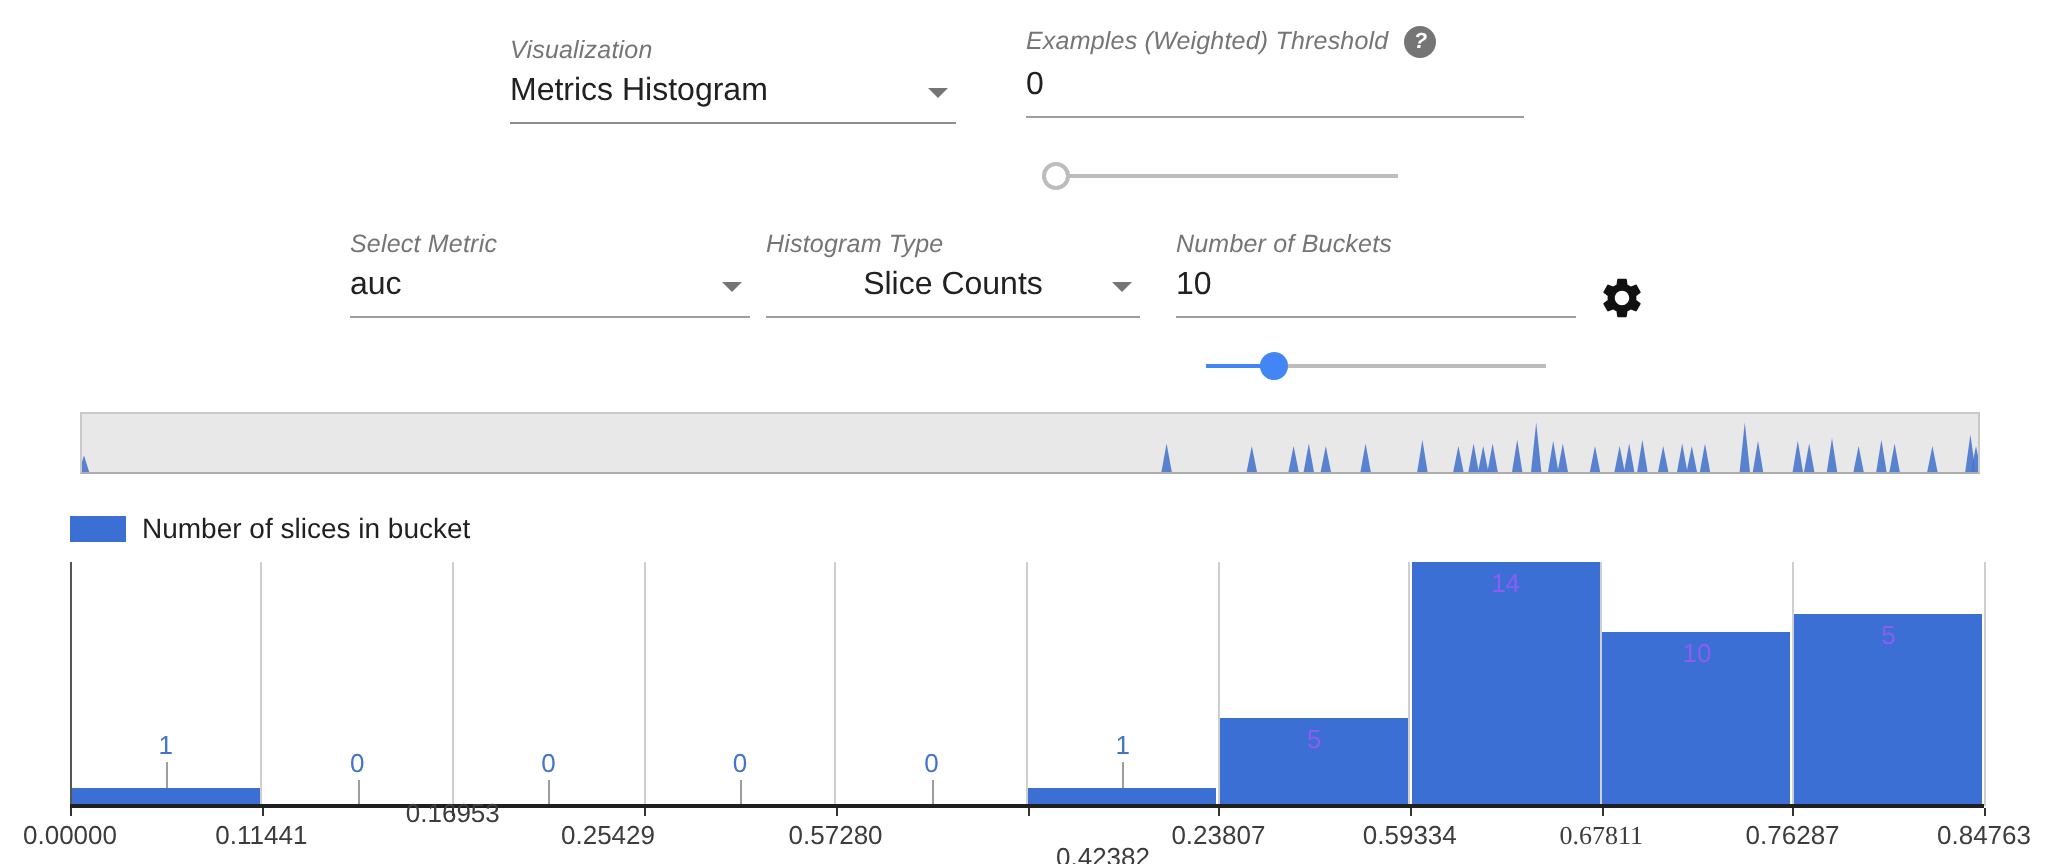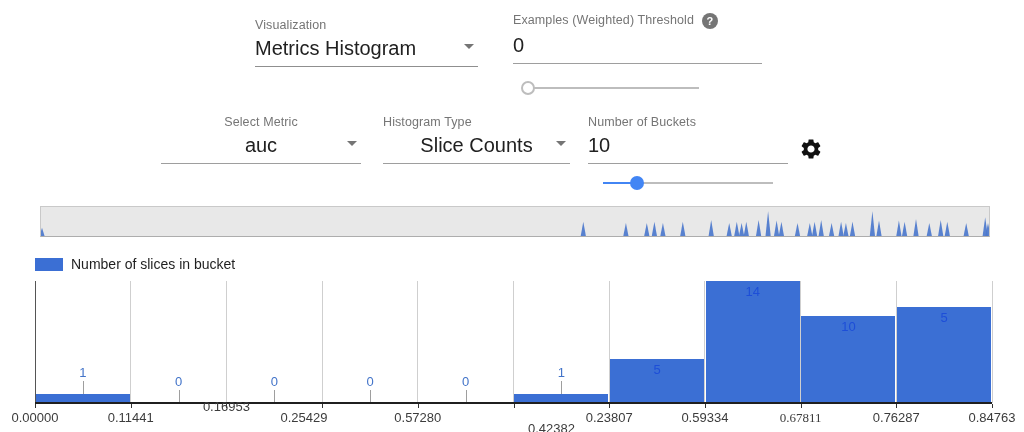--- a/index.html
+++ b/index.html
@@ -1,22 +1,22 @@
 <!DOCTYPE html>
 <html><head>
 <meta charset="utf-8">
 <style>
   * { margin:0; padding:0; box-sizing:border-box; }
   html,body { background:#fff; }
   body { font-family:"Liberation Sans", sans-serif; }
   #app { position:relative; width:1024px; height:432px; background:#fff; overflow:hidden; }
 
   .field { position:absolute; }
-  .field-label { font-size:12.5px; color:#757575; letter-spacing:.1px; }
-  .field-value { font-size:20px; color:#212121; margin-top:5px; padding-bottom:6px;
+  .field-label { font-size:12.5px; color:#757575; letter-spacing:.1px;font-style:italic; }
+  .field-value { font-size:16px; color:#212121; margin-top:5px; padding-bottom:6px;
                  border-bottom:1px solid #8f8f8f; position:relative; }
   .dd-arrow { position:absolute; right:4px; top:7px; width:0; height:0;
               border-left:5px solid transparent; border-right:5px solid transparent;
               border-top:5px solid #757575; }
   .help-icon { display:inline-block; width:16px; height:16px; border-radius:50%;
                background:#757575; color:#fff; font-size:11px; font-weight:bold;
                text-align:center; line-height:16px; vertical-align:middle; margin-left:8px; }
 
   .slider { position:absolute; height:14px; }
   .slider .track { position:absolute; top:6px; height:2px; background:#bdbdbd; }
@@ -37,21 +37,21 @@
   .chart { position:absolute; }
   .plot { position:absolute; overflow:visible; }
   .gridline { position:absolute; top:0; bottom:0; width:1px; background:#cfcfcf; }
   .gridline.first { background:#555; width:1.4px; }
   .bar { position:absolute; bottom:0; }
   .axis-line { position:absolute; height:2px; background:#1f1f1f; }
   .axis-tick { position:absolute; width:1px; height:4px; background:#333; }
   .x-label { position:absolute; font-size:13px; color:#3c3c3c; transform:translateX(-50%);
              white-space:nowrap; }
   .anno-out { position:absolute; font-size:13px; transform:translateX(-50%); }
-  .anno-in  { position:absolute; font-size:13px; color:#1d4ed8; transform:translateX(-50%); }
+  .anno-in  { position:absolute; font-size:13px; color:#8b5cf6; transform:translateX(-50%); }
   .anno-stem { position:absolute; width:1px; background:#9e9e9e; }
 </style>
 </head>
 <body>
 
 <div id="app">
 
   <div class="field" style="left:255px; top:18px; width:223px;">
     <div class="field-label">Visualization</div>
     <div class="field-value">
@@ -67,21 +67,21 @@
     <div class="field-value" style="border-bottom-color:#9e9e9e;">
       <span>0</span>
     </div>
   </div>
 
   <div class="slider" style="left:521px; top:81px; width:178px;">
     <div class="track" style="left:7px; right:0;"></div>
     <div class="thumb open" style="left:0;"></div>
   </div>
 
-  <div class="field" style="left:161px; top:115px; width:200px;text-align:center;">
+  <div class="field" style="left:175px; top:115px; width:200px;">
     <div class="field-label">Select Metric</div>
     <div class="field-value" style="border-bottom-color:#9e9e9e;">
       <span>auc</span>
       <span class="dd-arrow"></span>
     </div>
   </div>
 
   <div class="field" style="left:383px; top:115px; width:187px;">
     <div class="field-label">Histogram Type</div>
     <div class="field-value" style="border-bottom-color:#9e9e9e;text-align:center;">

